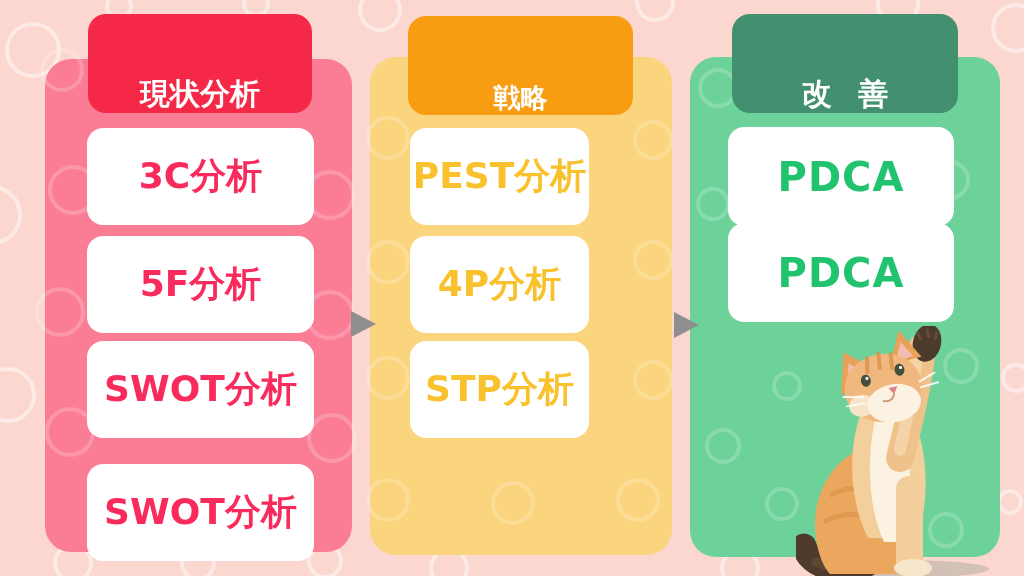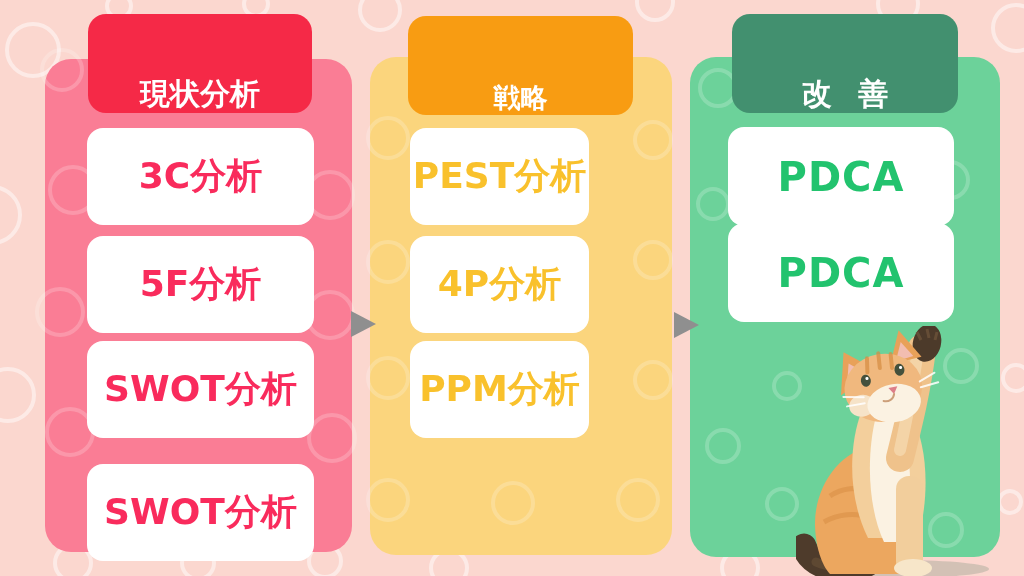--- a/index.html
+++ b/index.html
@@ -115,21 +115,21 @@
     <div class="col-header">
       <span>戦略</span>
     </div>
     <div class="item i1">
         <span>PEST分析</span>
       </div>
     <div class="item i2">
         <span>4P分析</span>
       </div>
     <div class="item i3">
-        <span>PPM分析</span>
+        <span>STP分析</span>
       </div>
   </section>
 
   <section class="col c3" style="--panel: #6CD29A; --header: #42906F; --text: #22C36E;">
     <div class="panel"></div>
     <div class="ring r-pn" style="left:698px;top:68px;width:40px;height:40px"></div>
     <div class="ring r-pn" style="left:696px;top:187px;width:34px;height:34px"></div>
     <div class="ring r-pn" style="left:772px;top:371px;width:30px;height:30px"></div>
     <div class="ring r-pn" style="left:705px;top:428px;width:36px;height:36px"></div>
     <div class="ring r-pn" style="left:765px;top:487px;width:34px;height:34px"></div>

